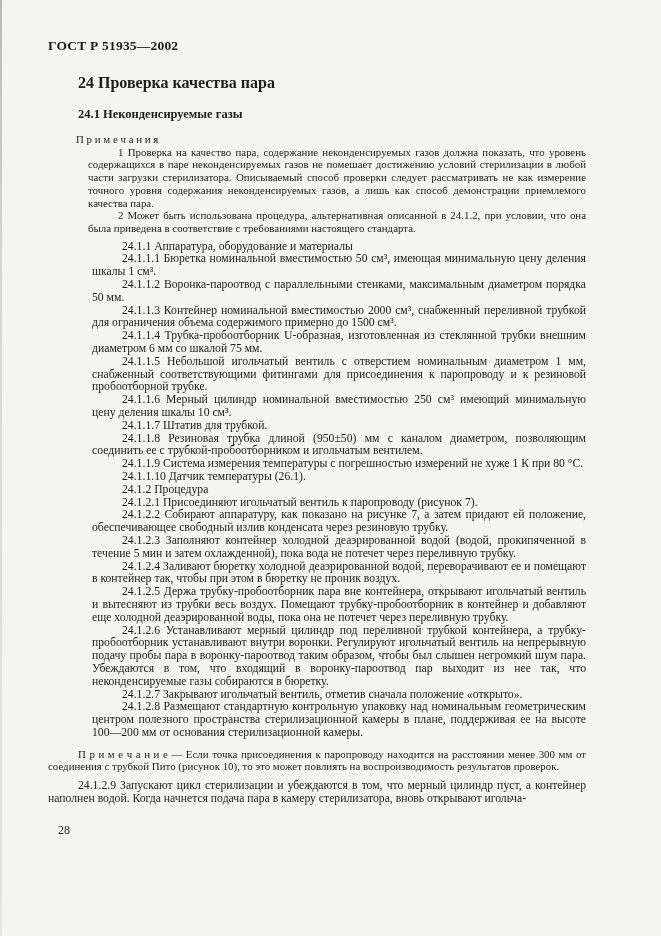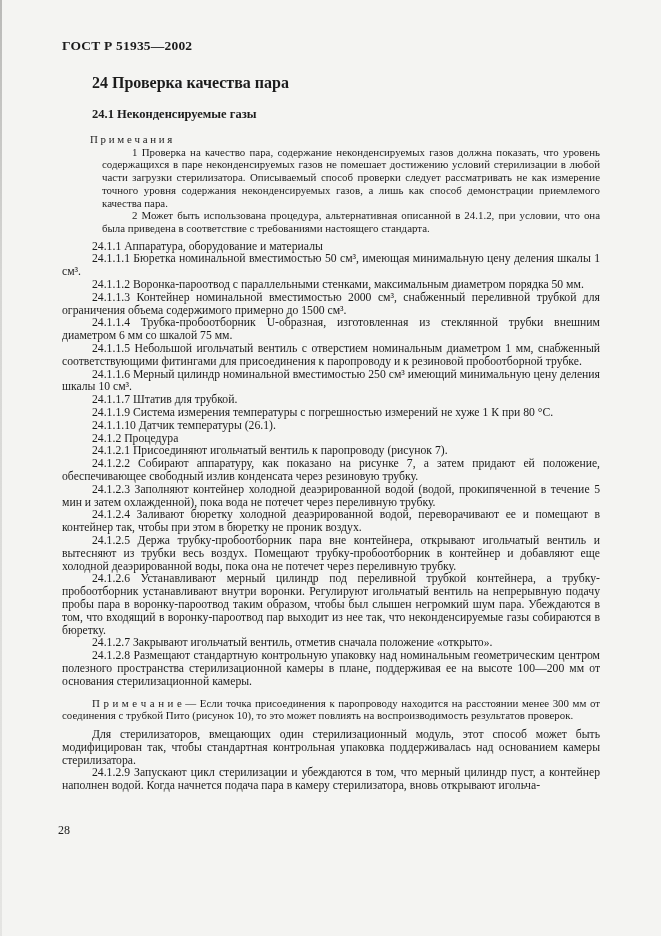--- a/index.html
+++ b/index.html
@@ -27,21 +27,21 @@
     position: absolute;
     left: 0;
     top: 0;
     width: 2px;
     height: 100%;
     background: linear-gradient(180deg, #8a8a88 0%, #bdbdbb 30%, #d8d8d6 100%);
     opacity: 0.55;
   }
   .content {
     position: absolute;
-    left: 62px;
+    left: 48px;
     top: 38px;
     width: 538px;
   }
   .runhead {
     font-weight: bold;
     font-size: 13.5px;
     line-height: 15px;
     letter-spacing: 0.2px;
   }
   .section-title {
@@ -71,20 +71,21 @@
   }
   .note {
     font-size: 10.9px;
     line-height: 12.7px;
     margin-left: 40px;
   }
   .body-block {
     margin-top: 6px;
     font-size: 11.7px;
     line-height: 12.8px;
+    margin-left: 44px;
   }
   .mid-note {
     font-size: 10.9px;
     line-height: 12.7px;
     margin-top: 8px;
   }
   .closing-block {
     font-size: 11.7px;
     line-height: 12.8px;
     margin-top: 7px;
@@ -116,36 +117,36 @@
 
     <div class="body-block">
       <p>24.1.1 Аппаратура, оборудование и материалы</p>
       <p>24.1.1.1 Бюретка номинальной вместимостью 50 см³, имеющая минимальную цену деления шкалы 1 см³.</p>
       <p>24.1.1.2 Воронка-пароотвод с параллельными стенками, максимальным диаметром порядка 50 мм.</p>
       <p>24.1.1.3 Контейнер номинальной вместимостью 2000 см³, снабженный переливной трубкой для ограничения объема содержимого примерно до 1500 см³.</p>
       <p>24.1.1.4 Трубка-пробоотборник U-образная, изготовленная из стеклянной трубки внешним диаметром 6 мм со шкалой 75 мм.</p>
       <p>24.1.1.5 Небольшой игольчатый вентиль с отверстием номинальным диаметром 1 мм, снабженный соответствующими фитингами для присоединения к паропроводу и к резиновой пробоотборной трубке.</p>
       <p>24.1.1.6 Мерный цилиндр номинальной вместимостью 250 см³ имеющий минимальную цену деления шкалы 10 см³.</p>
       <p>24.1.1.7 Штатив для трубкой.</p>
+      <p>24.1.1.8 Резиновая трубка длиной (950±50) мм с каналом диаметром, позволяющим соединить ее с трубкой-пробоотборником и игольчатым вентилем.</p>
       <p>24.1.1.9 Система измерения температуры с погрешностью измерений не хуже 1 К при 80 °С.</p>
       <p>24.1.1.10 Датчик температуры (26.1).</p>
       <p>24.1.2 Процедура</p>
       <p>24.1.2.1 Присоединяют игольчатый вентиль к паропроводу (рисунок 7).</p>
       <p>24.1.2.2 Собирают аппаратуру, как показано на рисунке 7, а затем придают ей положение, обеспечивающее свободный излив конденсата через резиновую трубку.</p>
       <p>24.1.2.3 Заполняют контейнер холодной деаэрированной водой (водой, прокипяченной в течение 5 мин и затем охлажденной), пока вода не потечет через переливную трубку.</p>
       <p>24.1.2.4 Заливают бюретку холодной деаэрированной водой, переворачивают ее и помещают в контейнер так, чтобы при этом в бюретку не проник воздух.</p>
       <p>24.1.2.5 Держа трубку-пробоотборник пара вне контейнера, открывают игольчатый вентиль и вытесняют из трубки весь воздух. Помещают трубку-пробоотборник в контейнер и добавляют еще холодной деаэрированной воды, пока она не потечет через переливную трубку.</p>
       <p>24.1.2.6 Устанавливают мерный цилиндр под переливной трубкой контейнера, а трубку-пробоотборник устанавливают внутри воронки. Регулируют игольчатый вентиль на непрерывную подачу пробы пара в воронку-пароотвод таким образом, чтобы был слышен негромкий шум пара. Убеждаются в том, что входящий в воронку-пароотвод пар выходит из нее так, что неконденсируемые газы собираются в бюретку.</p>
       <p>24.1.2.7 Закрывают игольчатый вентиль, отметив сначала положение «открыто».</p>
       <p>24.1.2.8 Размещают стандартную контрольную упаковку над номинальным геометрическим центром полезного пространства стерилизационной камеры в плане, поддерживая ее на высоте 100—200 мм от основания стерилизационной камеры.</p>
     </div>
 
     <p class="mid-note">П р и м е ч а н и е — Если точка присоединения к паропроводу находится на расстоянии менее 300 мм от соединения с трубкой Пито (рисунок 10), то это может повлиять на воспроизводимость результатов проверок.</p>
 
     <div class="closing-block">
-      <p>Для стерилизаторов, вмещающих один стерилизационный модуль, этот способ может быть модифицирован так, чтобы стандартная контрольная упаковка поддерживалась над основанием камеры стерилизатора.</p>
       <p>24.1.2.9 Запускают цикл стерилизации и убеждаются в том, что мерный цилиндр пуст, а контейнер наполнен водой. Когда начнется подача пара в камеру стерилизатора, вновь открывают игольча-</p>
     </div>
 
   </div>
 
   <div class="page-number">28</div>
 </div>
 
 </body></html>

